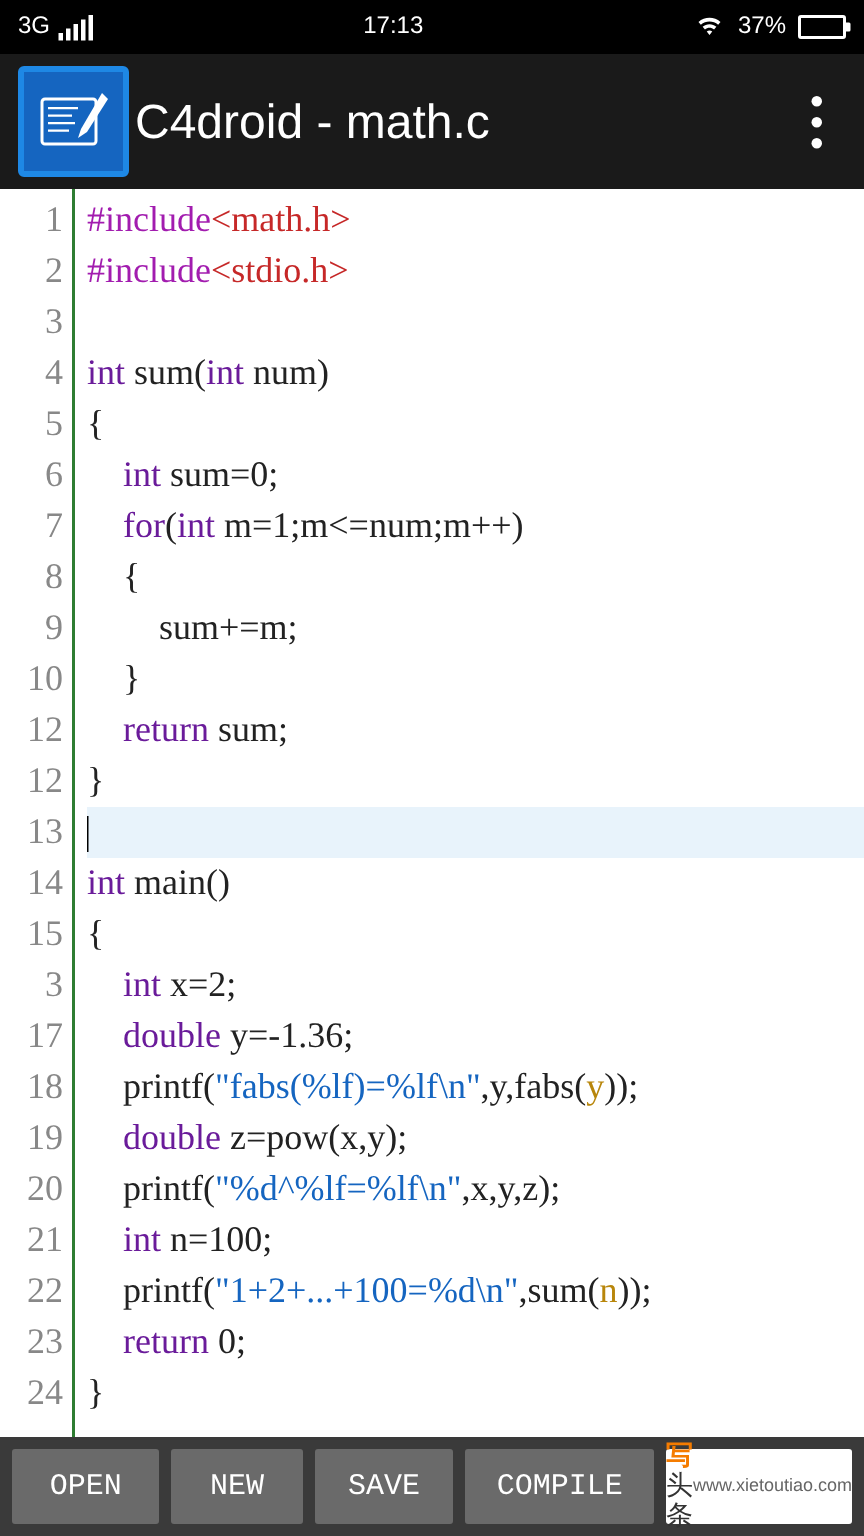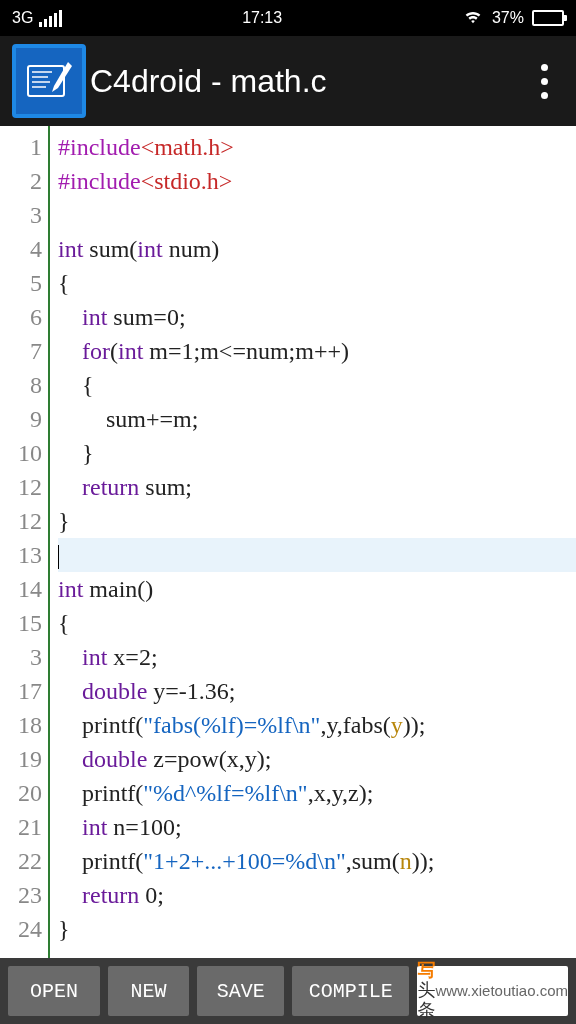--- a/index.html
+++ b/index.html
@@ -135,21 +135,21 @@
       flex: 1;
       display: flex;
       flex-direction: row;
       align-items: center;
       justify-content: space-between;
       border-radius: 2px;
       line-height: 1.1;
     }
     .watermark .wm1 { font-size: 18px; }
     .watermark .wm1 .orange { color: #f57c00; font-weight: bold; }
-    .watermark .wm2 { font-size: 15px; color: #666; }
+    .watermark .wm2 { font-size: 12px; color: #666; }
     .cursor { display:inline-block; width:1px; height:24px; background:#000; vertical-align:middle; }
   </style>
 </head>
 <body>
 
 <div class="status-bar">
   <div class="status-left">
     <span>3G</span>
     <span class="signal-bars">
       <span></span>

